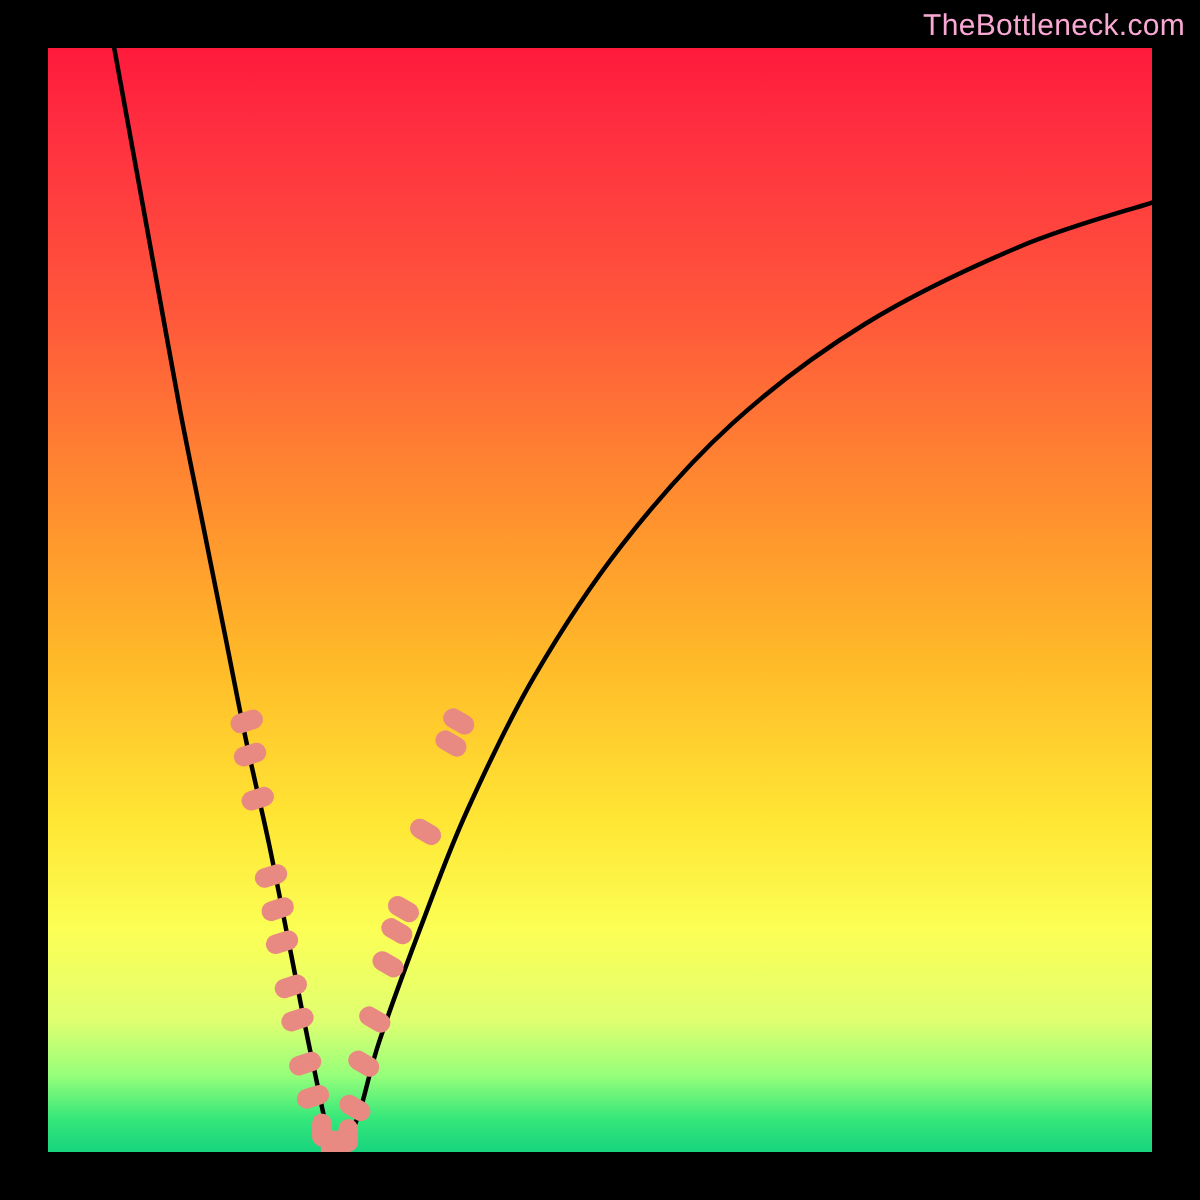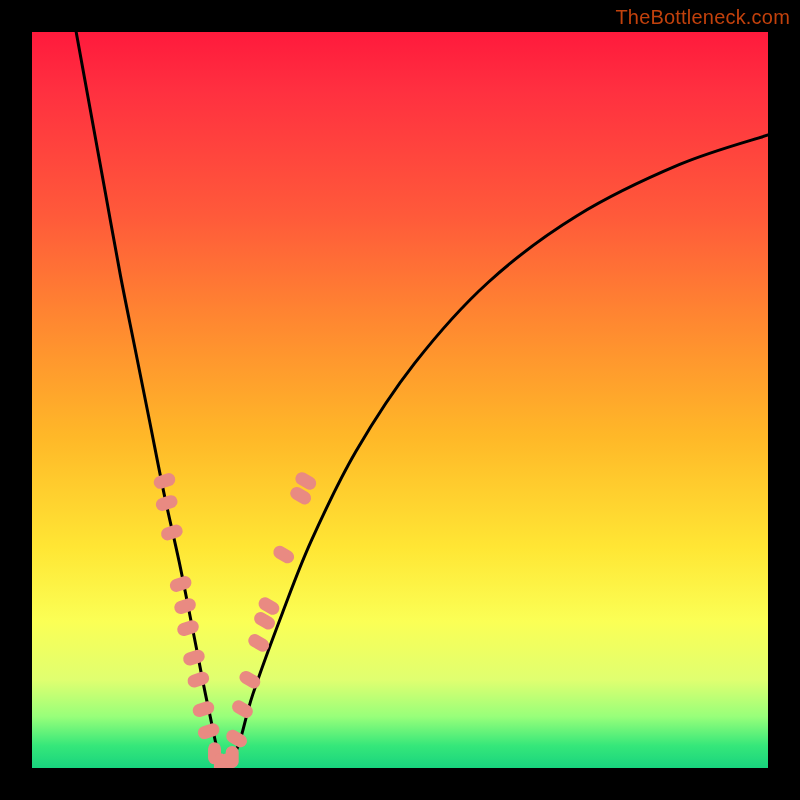--- a/index.html
+++ b/index.html
@@ -38,21 +38,21 @@
       #e0ff70 88%,
       #98ff7a 93%,
       #35e77a 97%,
       #18d47e 100%
     );
   }
   .watermark {
     position: absolute;
     top: 6px;
     right: 10px;
-    color: #c2410c;
+    color: #f9a8d4;
     font-size: 20px;
     font-weight: 500;
     letter-spacing: 0.2px;
     user-select: none;
   }
   svg.curve {
     position: absolute;
     left: 0;
     top: 0;
   }

